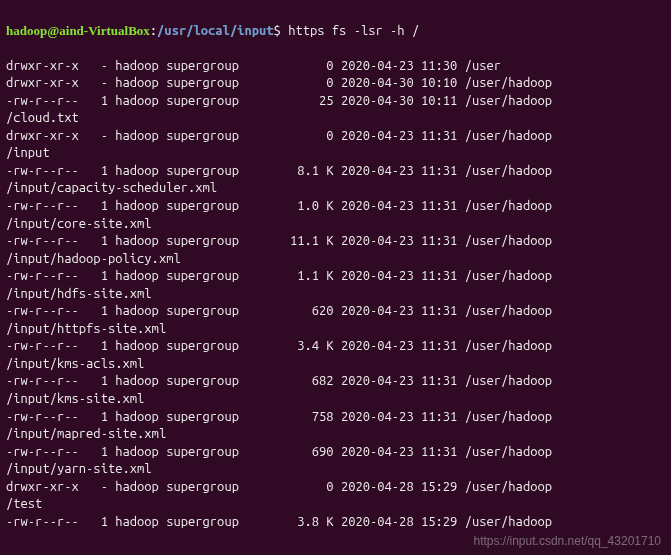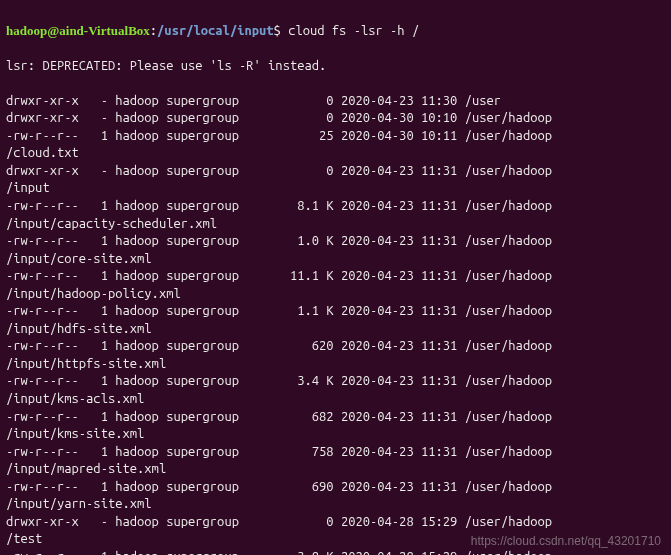--- a/index.html
+++ b/index.html
@@ -49,19 +49,18 @@
       right: 10px;
       color: rgba(200,200,200,0.5);
       font-size: 12px;
       font-family: Arial, sans-serif;
     }
   </style>
 </head>
 <body>
 
 <div class="terminal">
-<span class="line"><span class="prompt-user">hadoop@aind-VirtualBox</span><span class="prompt-dollar">:</span><span class="prompt-path">/usr/local/input</span><span class="prompt-dollar">$</span> <span class="command">cloud fs -lsr -h /</span></span>
-<span class="line output">lsr: DEPRECATED: Please use 'ls -R' instead.</span>
+<span class="line"><span class="prompt-user">hadoop@aind-VirtualBox</span><span class="prompt-dollar">:</span><span class="prompt-path">/usr/local/input</span><span class="prompt-dollar">$</span> <span class="command">https fs -lsr -h /</span></span>
 <div id="listing-container"><span class="line output">drwxr-xr-x   - hadoop supergroup            0 2020-04-23 11:30 /user</span><span class="line output">drwxr-xr-x   - hadoop supergroup            0 2020-04-30 10:10 /user/hadoop</span><span class="line output">-rw-r--r--   1 hadoop supergroup           25 2020-04-30 10:11 /user/hadoop</span><span class="line output">/cloud.txt</span><span class="line output">drwxr-xr-x   - hadoop supergroup            0 2020-04-23 11:31 /user/hadoop</span><span class="line output">/input</span><span class="line output">-rw-r--r--   1 hadoop supergroup        8.1 K 2020-04-23 11:31 /user/hadoop</span><span class="line output">/input/capacity-scheduler.xml</span><span class="line output">-rw-r--r--   1 hadoop supergroup        1.0 K 2020-04-23 11:31 /user/hadoop</span><span class="line output">/input/core-site.xml</span><span class="line output">-rw-r--r--   1 hadoop supergroup       11.1 K 2020-04-23 11:31 /user/hadoop</span><span class="line output">/input/hadoop-policy.xml</span><span class="line output">-rw-r--r--   1 hadoop supergroup        1.1 K 2020-04-23 11:31 /user/hadoop</span><span class="line output">/input/hdfs-site.xml</span><span class="line output">-rw-r--r--   1 hadoop supergroup          620 2020-04-23 11:31 /user/hadoop</span><span class="line output">/input/httpfs-site.xml</span><span class="line output">-rw-r--r--   1 hadoop supergroup        3.4 K 2020-04-23 11:31 /user/hadoop</span><span class="line output">/input/kms-acls.xml</span><span class="line output">-rw-r--r--   1 hadoop supergroup          682 2020-04-23 11:31 /user/hadoop</span><span class="line output">/input/kms-site.xml</span><span class="line output">-rw-r--r--   1 hadoop supergroup          758 2020-04-23 11:31 /user/hadoop</span><span class="line output">/input/mapred-site.xml</span><span class="line output">-rw-r--r--   1 hadoop supergroup          690 2020-04-23 11:31 /user/hadoop</span><span class="line output">/input/yarn-site.xml</span><span class="line output">drwxr-xr-x   - hadoop supergroup            0 2020-04-28 15:29 /user/hadoop</span><span class="line output">/test</span><span class="line output">-rw-r--r--   1 hadoop supergroup        3.8 K 2020-04-28 15:29 /user/hadoop</span></div>
 
 </div>
 
-<div class="watermark">https://cloud.csdn.net/qq_43201710</div>
+<div class="watermark">https://input.csdn.net/qq_43201710</div>
 
 </body></html>

